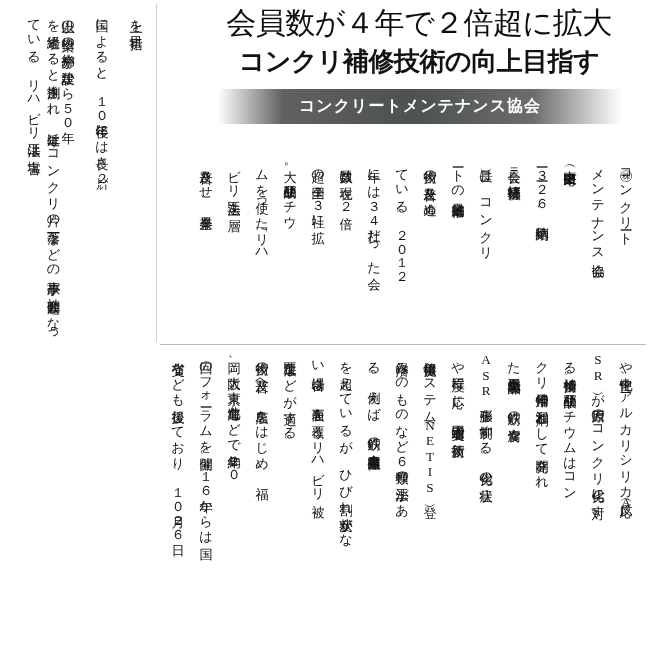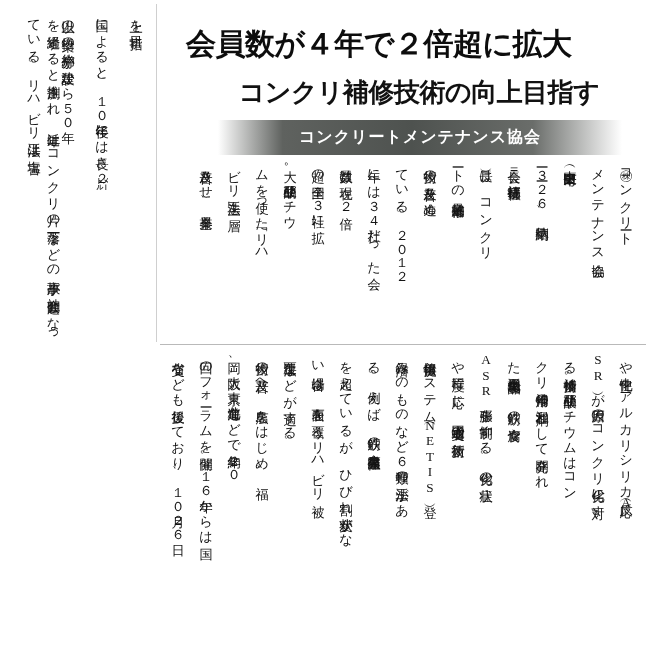--- a/index.html
+++ b/index.html
@@ -23,37 +23,37 @@
 
   
   .headline-block {
     position: absolute;
     left: 186px;
     top: 6px;
     width: 466px;
   }
   .headline-main {
     font-family: "DejaVu Sans", sans-serif;
-    font-weight: bold;
+    font-weight: normal;
     font-size: 30px;
     line-height: 1.12;
     letter-spacing: -0.5px;
     color: #0d0d0d;
+    text-align: center;
     white-space: nowrap;
-    margin-top: 21px;
   }
   .headline-sub {
     font-family: "DejaVu Sans", sans-serif;
     font-weight: bold;
     font-size: 26px;
     line-height: 1.15;
     letter-spacing: -0.5px;
     color: #111111;
     text-align: center;
-    margin-top: 17px;
+    margin-top: 7px;
     white-space: nowrap;
   }
   .assoc-bar {
     margin: 13px 0 0 32px;
     width: 404px;
     height: 35px;
     background: linear-gradient(to right, #ffffff 0%, #5f625f 16%, #4e524f 48%, #6a6d6a 78%, #ffffff 100%);
     display: flex;
     align-items: center;
     justify-content: center;

